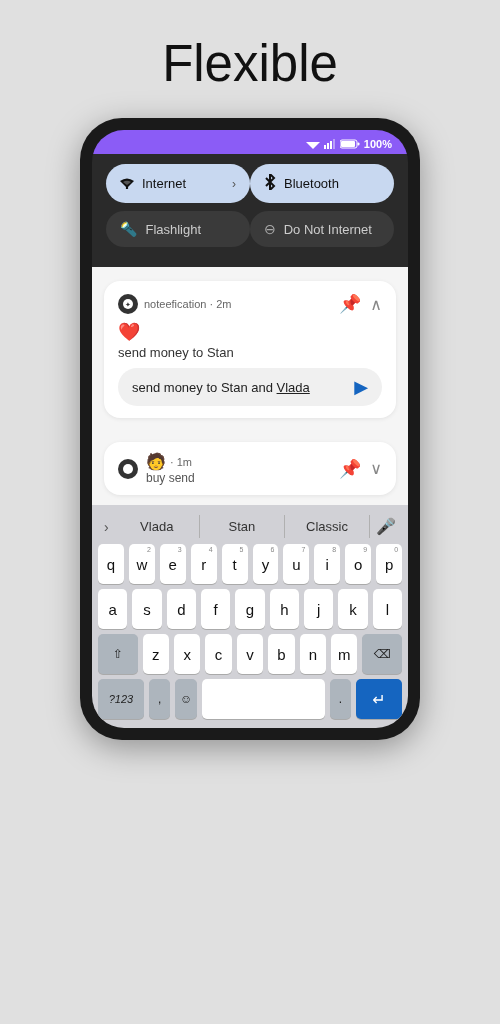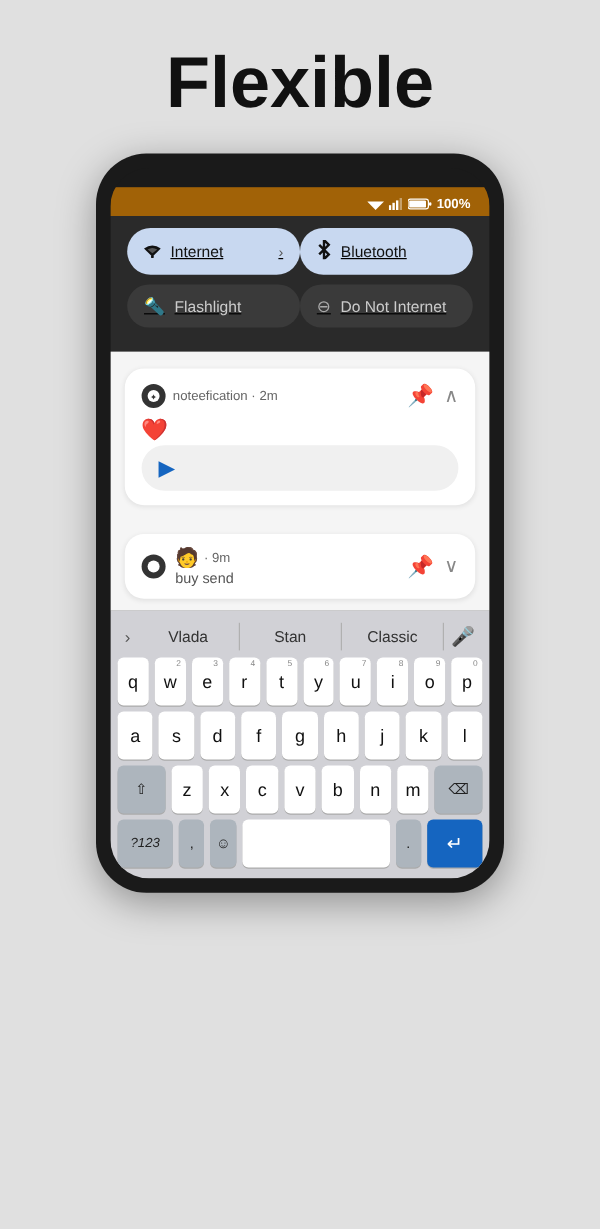--- a/index.html
+++ b/index.html
@@ -14,22 +14,22 @@
       align-items: center;
     }
 
     .header-text {
       text-align: center;
       margin-top: 36px;
       margin-bottom: 16px;
     }
 
     .header-title {
-      font-size: 60px;
-      font-weight: 700;
+      font-size: 51px;
+      font-weight: 400;
       color: #111;
       line-height: 1.1;
     }
 
     .header-subtitle {
       font-size: 26px;
       font-weight: 700;
       color: #111;
       margin-top: 8px;
       line-height: 1.3;
@@ -50,27 +50,26 @@
 
     .phone-inner {
       background: #1a1a1a;
       border-radius: 32px;
       overflow: hidden;
       position: relative;
     }
 
     
     .status-bar {
-      background: #a16207;
+      background: #8b5cf6;
       display: flex;
       justify-content: flex-end;
       align-items: center;
       padding: 8px 16px 4px 16px;
       gap: 4px;
-      margin-top: 16px;
     }
 
     .status-icons {
       display: flex;
       align-items: center;
       gap: 4px;
     }
 
     .status-icons span {
       color: white;
@@ -81,21 +80,20 @@
     
     .quick-settings {
       background: #2a2a2a;
       padding: 10px 14px 12px 14px;
     }
 
     .quick-row {
       display: flex;
       gap: 0;
       margin-bottom: 8px;
-      text-decoration: underline;
     }
 
     .quick-tile {
       flex: 1;
       border-radius: 20px;
       padding: 10px 14px;
       display: flex;
       align-items: center;
       gap: 8px;
       cursor: pointer;
@@ -448,37 +446,39 @@
                 </svg>
               </div>
               <span class="notif-app-name">noteefication · 2m</span>
             </div>
             <div style="display:flex;align-items:center;gap:8px;">
               <span class="notif-pin">📌</span>
               <span class="notif-chevron">∧</span>
             </div>
           </div>
           <div class="notif-emoji">❤️</div>
+          <div class="notif-text">send money to Stan</div>
           <div class="notif-input-row">
+            <span class="notif-input-text">send money to Stan and <span>Vlada</span></span>
             <span class="notif-send-btn">▶</span>
           </div>
         </div>
 
         <div class="notif-card-2">
           <div class="notif-header-2">
             <div class="notif-left">
               <div class="notif-app-icon">
                 <svg viewBox="0 0 12 12" fill="white">
                   <circle cx="6" cy="6" r="5" fill="white"></circle>
                 </svg>
               </div>
               <div>
                 <div class="notif-header-info">
                   <span style="font-size:16px;">🧑</span>
-                  <span class="notif-app-name">· 9m</span>
+                  <span class="notif-app-name">· 1m</span>
                 </div>
                 <div class="notif-text-2">buy send</div>
               </div>
             </div>
             <div class="notif-right">
               <span class="notif-pin">📌</span>
               <span class="notif-chevron">∨</span>
             </div>
           </div>
         </div>

